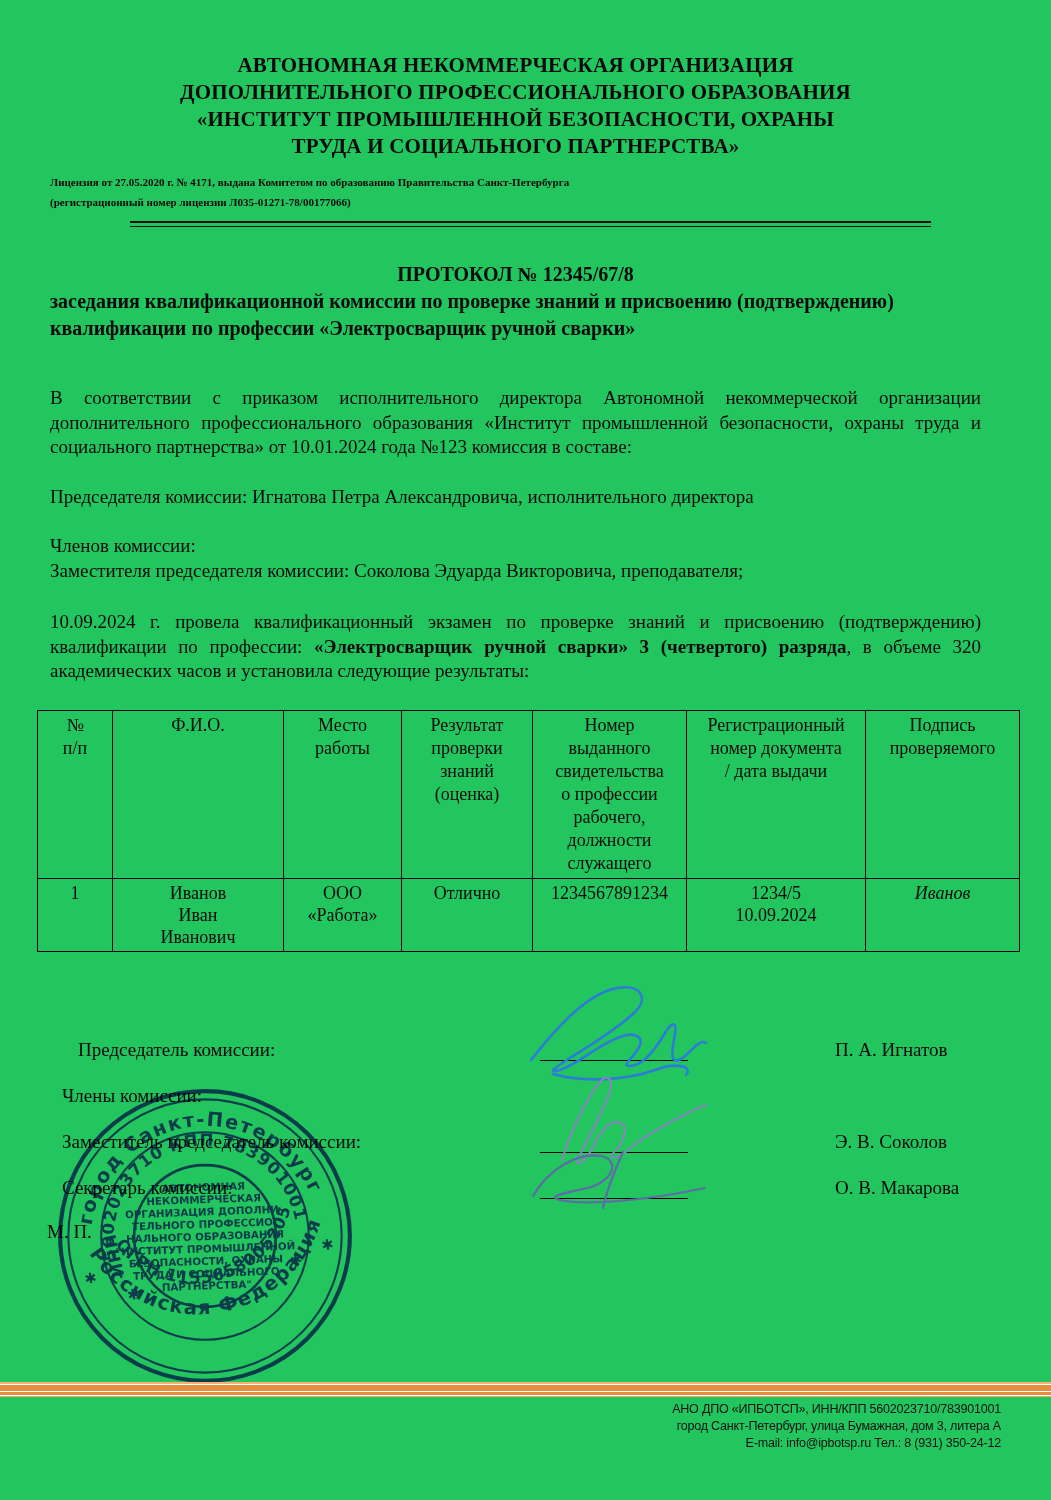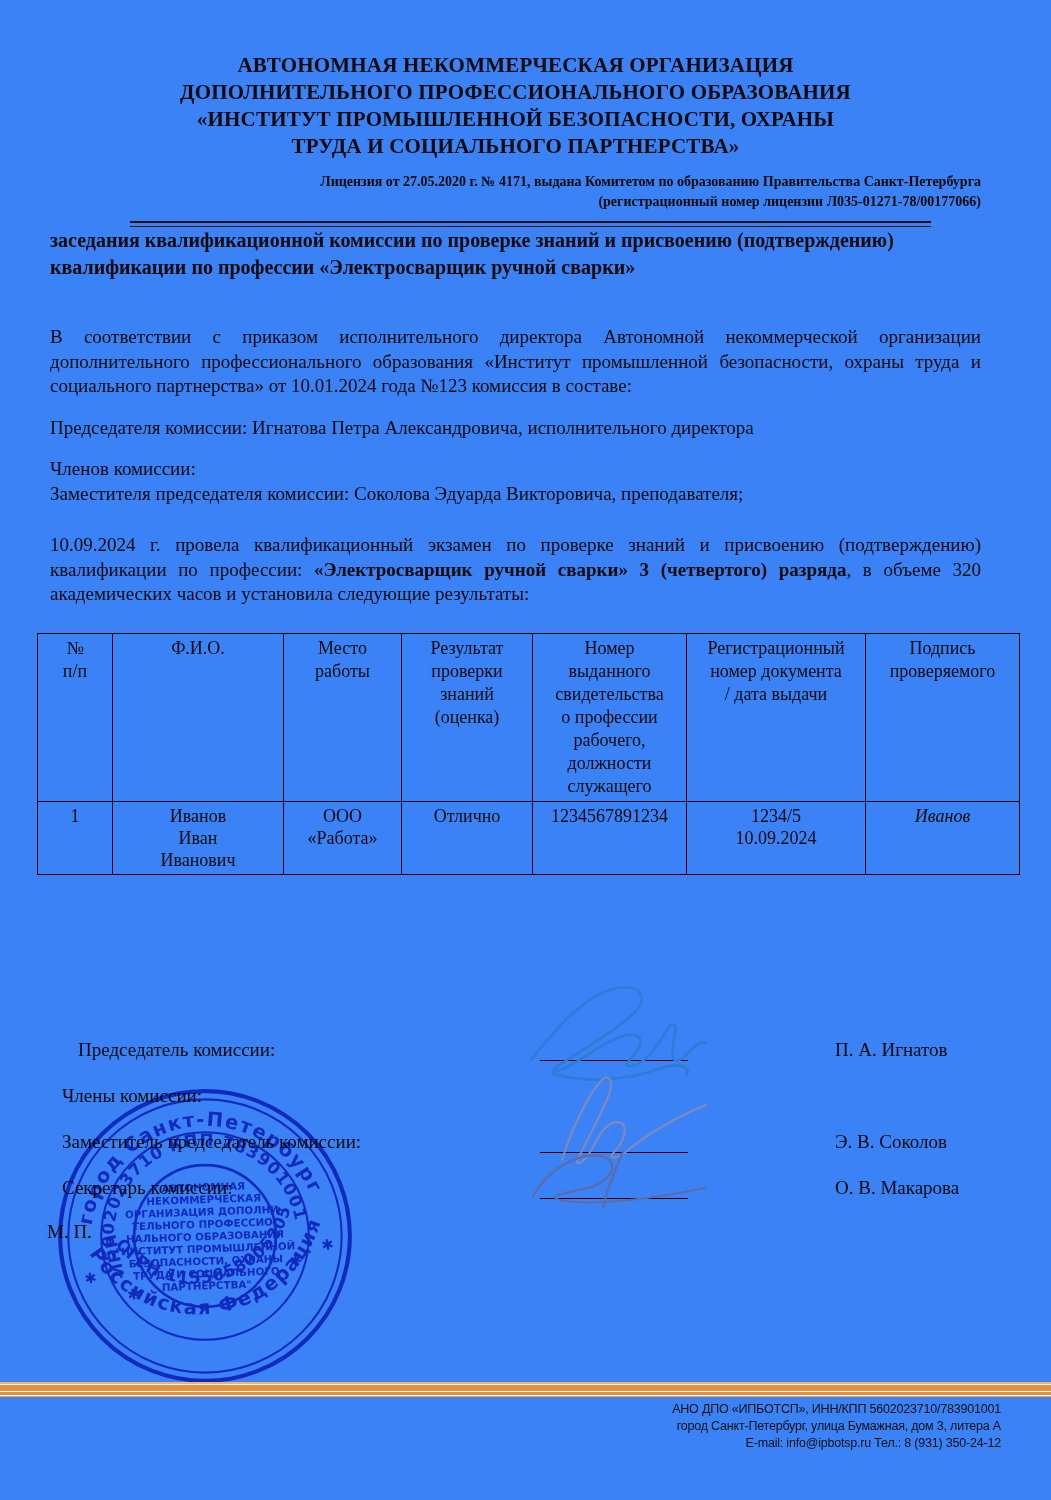--- a/index.html
+++ b/index.html
@@ -1,42 +1,42 @@
 <!DOCTYPE html>
 <html><head>
 <meta charset="utf-8">
 <style>
   * { margin:0; padding:0; box-sizing:border-box; }
   html,body { background:#888; }
   .page {
     position:relative;
     width:1051px; height:1500px;
     margin:0 auto;
-    background:#3b82f6;
+    background:#22c55e;
     overflow:hidden;
     font-family:"Liberation Serif","DejaVu Serif",serif;
     color:#0a0a0a;
   }
   .content { padding:52px 70px 0 50px; }
 
   
   .org-name { text-align:center; font-weight:bold; font-size:21px; line-height:27px; letter-spacing:.2px; }
-  .license { text-align:right; font-weight:bold; font-size:14px; line-height:20px; margin-top:12px; }
+  .license { text-align:left; font-weight:bold; font-size:11px; line-height:20px; margin-top:12px; }
   .double-rule { height:6px; border-top:2.5px solid #111; border-bottom:1.5px solid #111; margin:9px 50px 0 80px; }
 
   
   .protocol-title { text-align:center; font-weight:bold; font-size:20px; margin-top:34px; line-height:27px; }
   .protocol-subtitle { font-weight:bold; font-size:20px; line-height:27px; }
   .city-date { display:flex; justify-content:space-between; font-weight:bold; font-size:20px; margin-top:28px; }
 
   
   .para { font-size:19px; line-height:24.5px; text-align:justify; }
   .p1 { margin-top:44px; }
   .line-item { font-size:19px; line-height:24.5px; }
-  .mt28 { margin-top:17px; }
+  .mt28 { margin-top:25px; }
   .p2 { margin-top:27px; }
   .b { font-weight:bold; }
 
   
   table.results { border-collapse:collapse; table-layout:fixed; width:982px; margin:26px 0 0 -13px; font-size:18px; }
   table.results th, table.results td {
     border:1.5px solid #000; vertical-align:top; padding:3px 4px;
     font-weight:normal; white-space:pre-line; text-align:center; line-height:23px;
   }
   table.results td { line-height:22px; }
@@ -87,20 +87,21 @@
       <div>ТРУДА И СОЦИАЛЬНОГО ПАРТНЕРСТВА»</div>
     </div>
 
     <div class="license">
       <div>Лицензия от 27.05.2020 г. № 4171, выдана Комитетом по образованию Правительства Санкт-Петербурга</div>
       <div>(регистрационный номер лицензии Л035-01271-78/00177066)</div>
     </div>
 
     <div class="double-rule"></div>
 
+    <div class="protocol-title">ПРОТОКОЛ № 12345/67/8</div>
     <div class="protocol-subtitle">заседания квалификационной комиссии по проверке знаний и присвоению (подтверждению)</div>
     <div class="protocol-subtitle">квалификации по профессии «Электросварщик ручной сварки»</div>
 
 
     <div class="para p1">В соответствии с приказом исполнительного директора Автономной некоммерческой организации дополнительного профессионального образования «Институт промышленной безопасности, охраны труда и социального партнерства» от 10.01.2024 года №123 комиссия в составе:</div>
 
     <div class="line-item mt28">Председателя комиссии: Игнатова Петра Александровича, исполнительного директора</div>
 
     <div class="line-item mt28">Членов комиссии:</div>
     <div class="line-item">Заместителя председателя комиссии: Соколова Эдуарда Викторовича, преподавателя;</div>

